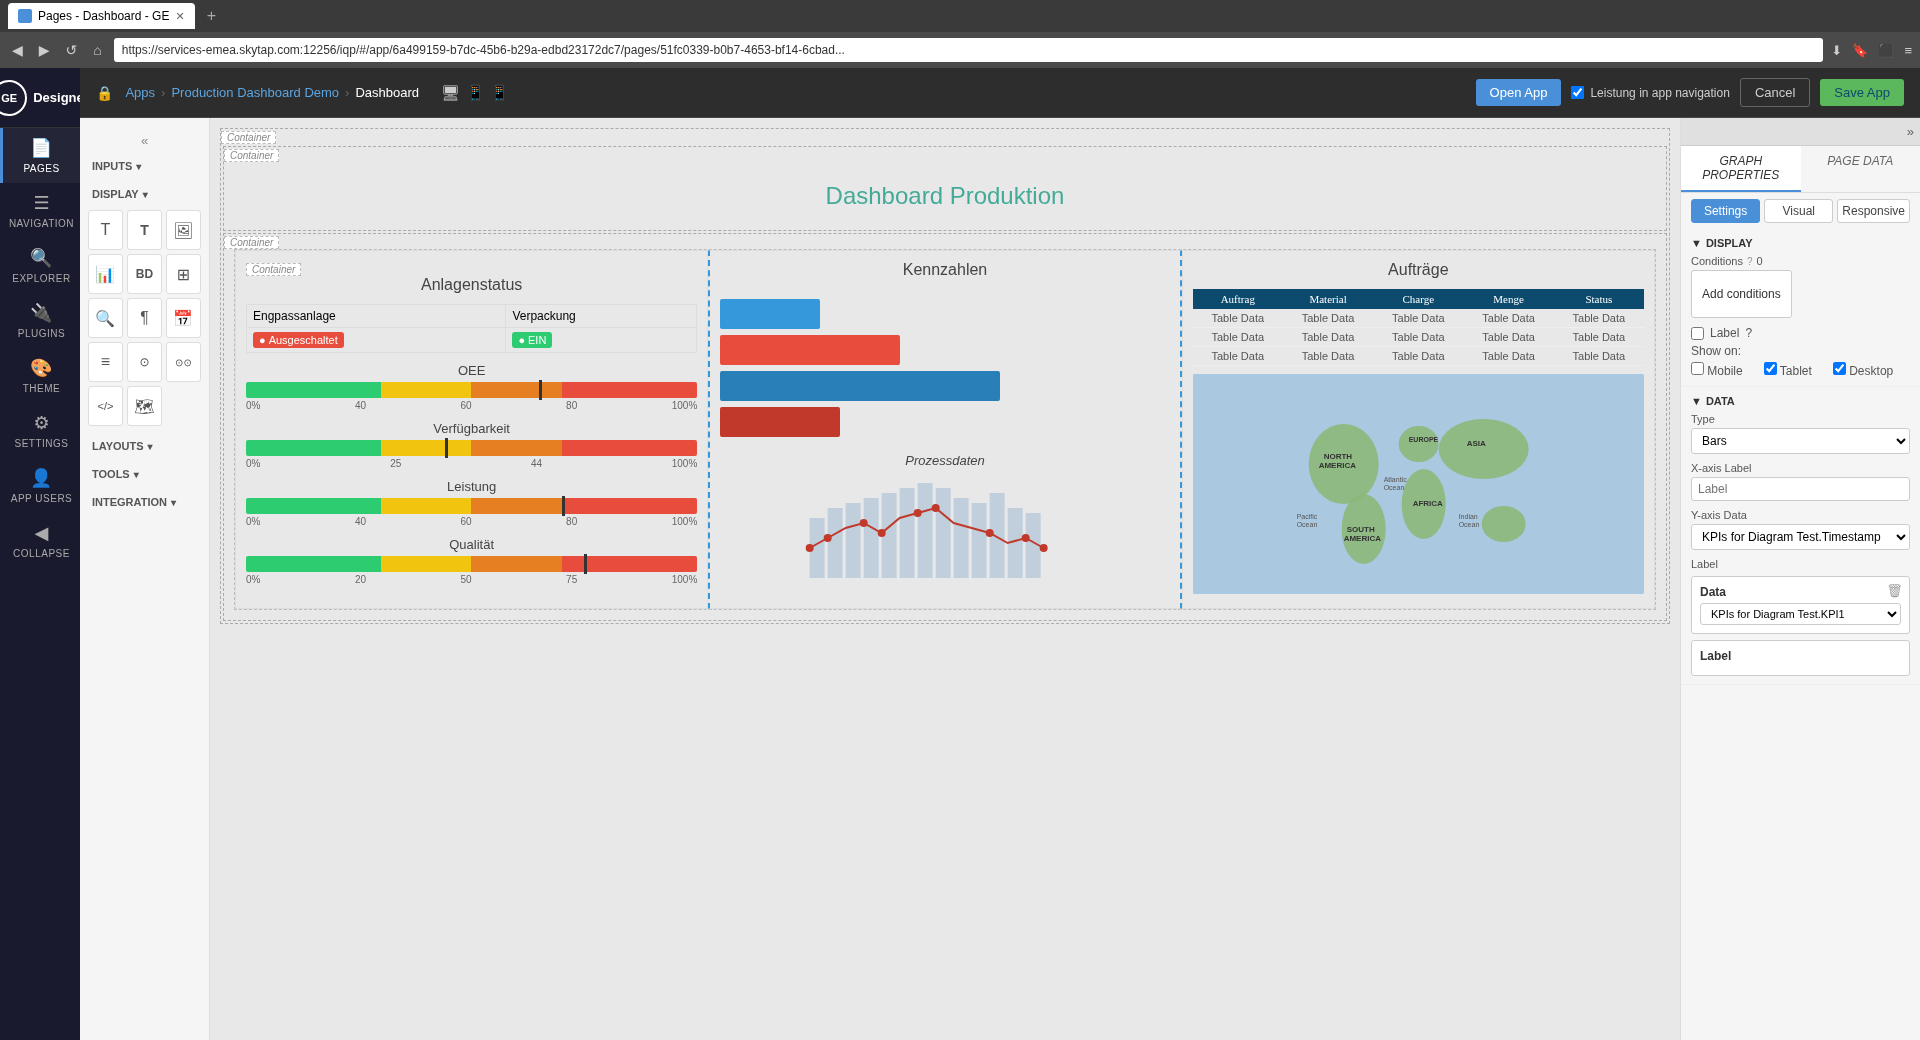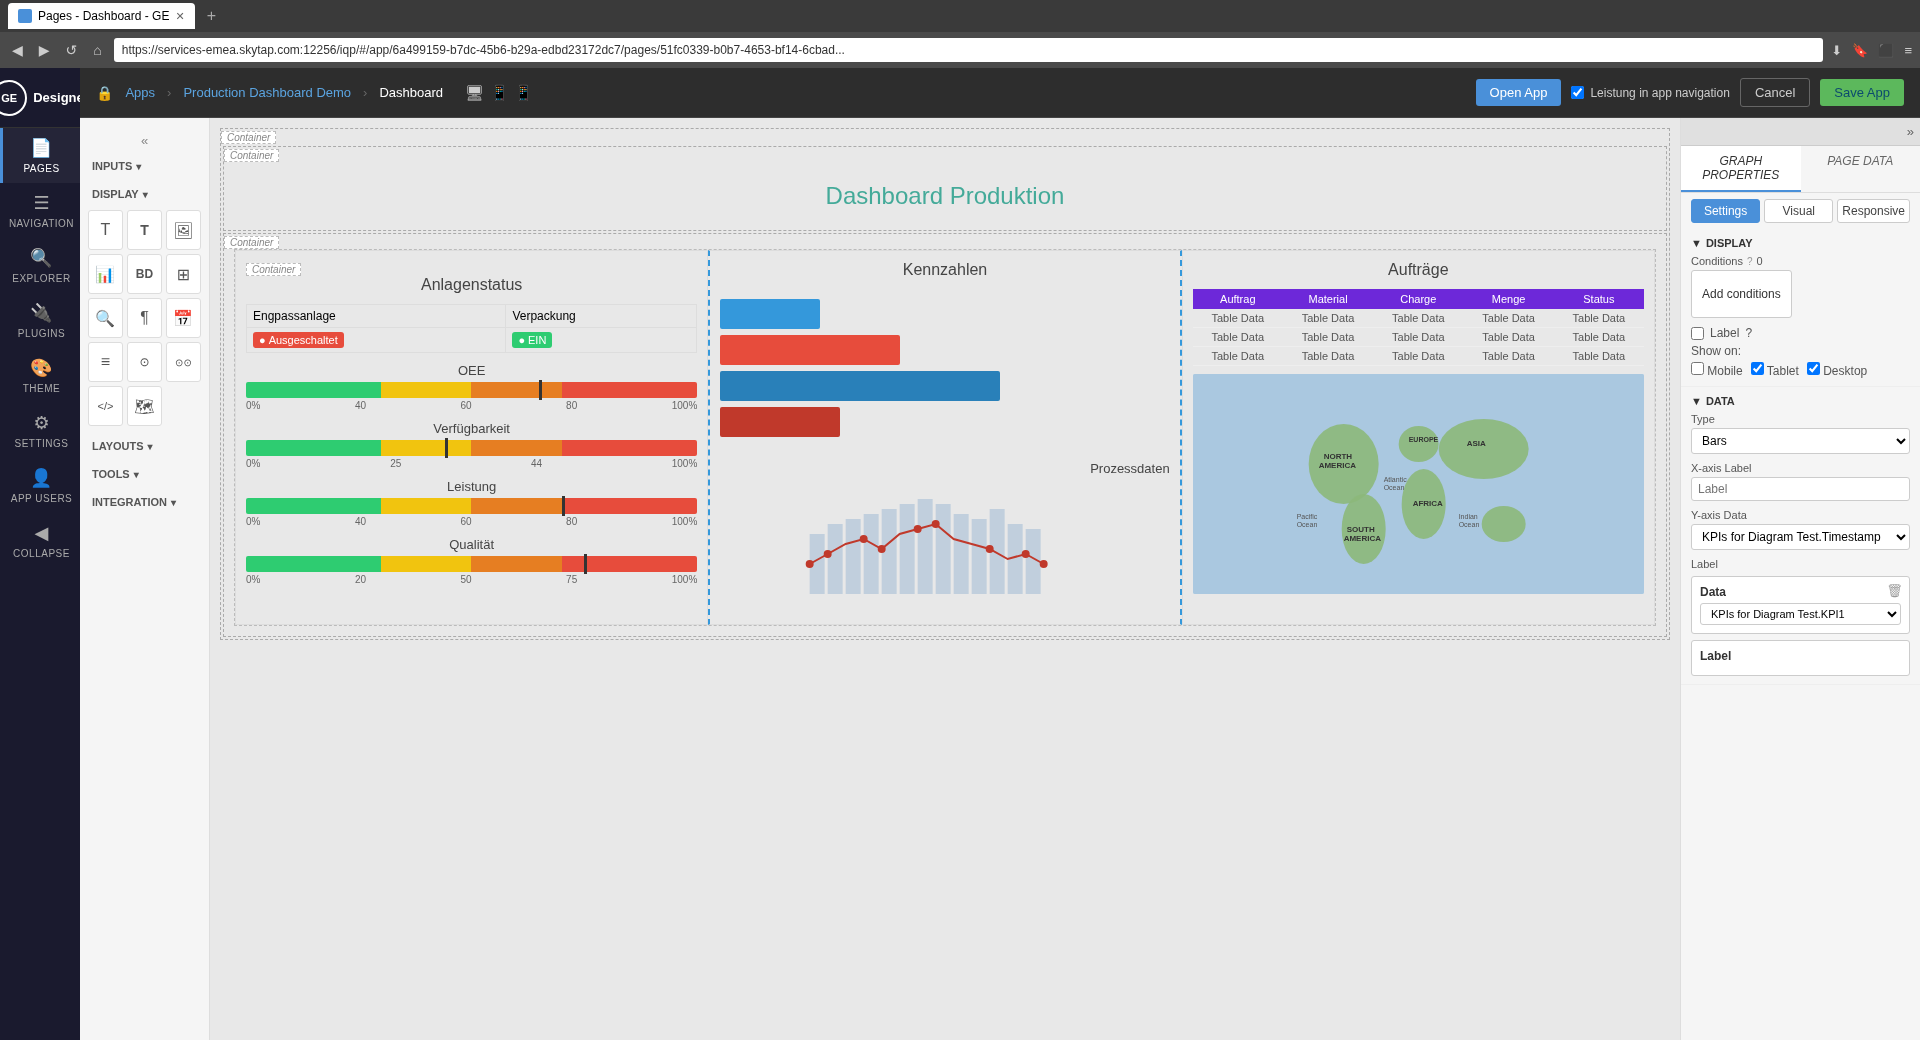--- a/index.html
+++ b/index.html
@@ -27,21 +27,21 @@
     .sidebar-item { width: 80px; height: 55px; display: flex; flex-direction: column; align-items: center; justify-content: center; color: #aaa; cursor: pointer; border-left: 3px solid transparent; gap: 4px; }
     .sidebar-item.active { color: #fff; border-left-color: #4a90d9; background: rgba(255,255,255,0.05); }
     .sidebar-item .icon { font-size: 18px; }
     .sidebar-item .label { font-size: 10px; text-transform: uppercase; letter-spacing: 0.5px; }
 
     
     .main-area { flex: 1; display: flex; flex-direction: column; overflow: hidden; }
 
     
     .top-bar { background: #2d2d2d; height: 50px; display: flex; align-items: center; padding: 0 16px; gap: 12px; border-bottom: 1px solid #444; }
-    .breadcrumb { display: flex; align-items: center; gap: 12px; color: #ccc; font-size: 13px; }
+    .breadcrumb { display: flex; align-items: center; gap: 6px; color: #ccc; font-size: 13px; }
     .breadcrumb a { color: #5ba4e0; text-decoration: none; cursor: pointer; }
     .breadcrumb .sep { color: #666; }
     .breadcrumb .current { color: #fff; }
     .top-bar-right { margin-left: auto; display: flex; align-items: center; gap: 10px; }
     .btn-open-app { background: #4a90d9; color: #fff; border: none; padding: 6px 14px; border-radius: 3px; cursor: pointer; font-size: 13px; }
     .btn-cancel { background: transparent; color: #ccc; border: 1px solid #666; padding: 6px 14px; border-radius: 3px; cursor: pointer; font-size: 13px; }
     .btn-save-app { background: #5cb85c; color: #0c4a6e; border: none; padding: 6px 14px; border-radius: 3px; cursor: pointer; font-size: 13px; }
     .include-nav { display: flex; align-items: center; gap: 6px; color: #ccc; font-size: 12px; }
     .include-nav input { cursor: pointer; }
     .lock-icon { color: #aaa; font-size: 14px; }
@@ -85,47 +85,47 @@
     .bar-labels { display: flex; justify-content: space-between; font-size: 10px; color: #666; margin-top: 2px; }
 
     
     .chart-bars { padding: 10px 0; }
     .h-bar-row { display: flex; align-items: center; margin-bottom: 6px; gap: 4px; }
     .h-bar { height: 30px; border-radius: 2px; }
     .h-bar-blue { background: #3498db; }
     .h-bar-red { background: #e74c3c; }
     .h-bar-blue-big { background: #2980b9; }
     .h-bar-red-small { background: #c0392b; }
-    .prozess-label { text-align: right; font-size: 13px; color: #444; margin: 8px 0; }
+    .prozess-label { text-align: center; font-size: 13px; color: #444; margin: 0 0; font-style: italic; }
     .prozess-chart { height: 130px; position: relative; overflow: hidden; }
 
     
     .auftraege-table { width: 100%; border-collapse: collapse; font-size: 11px; }
-    .auftraege-table th { background: #6d28d9; color: #fff; padding: 4px 6px; text-align: center; font-weight: normal; }
+    .auftraege-table th { background: #0c4a6e; color: #fff; padding: 4px 6px; text-align: center; font-weight: normal; font-family: Liberation Serif, serif; }
     .auftraege-table td { padding: 3px 6px; text-align: center; border-bottom: 1px solid #eee; color: #555; }
 
     
     .map-container { height: 220px; background: #b8d4e8; position: relative; overflow: hidden; margin-top: 8px; border-radius: 2px; }
 
     
     .right-panel { width: 240px; background: #f5f5f5; border-left: 1px solid #ddd; display: flex; flex-direction: column; overflow-y: auto; }
     .right-panel-tabs { display: flex; border-bottom: 1px solid #ddd; font-style: italic; }
     .right-panel-tab { flex: 1; padding: 8px; text-align: center; font-size: 12px; color: #666; cursor: pointer; border-bottom: 2px solid transparent; }
     .right-panel-tab.active { color: #333; border-bottom-color: #4a90d9; background: #fff; }
     .right-panel-sub { display: flex; gap: 4px; padding: 6px 10px; }
     .rp-sub-btn { flex: 1; padding: 4px; text-align: center; font-size: 12px; border: 1px solid #ccc; background: #fff; cursor: pointer; border-radius: 3px; color: #444; }
     .rp-sub-btn.active { background: #4a90d9; color: #fff; border-color: #4a90d9; }
     .rp-section { padding: 8px 10px; border-bottom: 1px solid #eee; }
     .rp-section-title { font-size: 11px; font-weight: bold; color: #333; text-transform: uppercase; display: flex; align-items: center; gap: 4px; margin-bottom: 6px; }
     .rp-label { font-size: 11px; color: #555; margin-bottom: 3px; display: flex; align-items: center; gap: 4px; }
     .rp-label .help { color: #999; font-size: 10px; cursor: pointer; }
     .btn-add-conditions { background: #fff; border: 1px solid #ccc; padding: 16px 10px; border-radius: 3px; font-size: 12px; color: #333; cursor: pointer; }
     .checkbox-row { display: flex; align-items: center; gap: 6px; font-size: 12px; color: #555; margin-bottom: 4px; }
     .show-on-row { display: flex; align-items: center; gap: 8px; font-size: 12px; color: #555; }
-    .show-on-checks { display: flex; align-items: center; gap: 8px; font-size: 12px; color: #555; margin-top: 4px; }
+    .show-on-checks { display: flex; align-items: center; gap: 21px; font-size: 12px; color: #555; margin-top: 4px; }
     .rp-select { width: 100%; padding: 4px 6px; border: 1px solid #ccc; border-radius: 3px; font-size: 12px; background: #fff; cursor: pointer; }
     .rp-input { width: 100%; padding: 4px 6px; border: 1px solid #ccc; border-radius: 3px; font-size: 12px; background: #fff; color: #999; }
     .data-box { background: #fff; border: 1px solid #ccc; border-radius: 3px; padding: 8px; margin-top: 6px; position: relative; }
     .data-box-title { font-size: 12px; font-weight: bold; color: #333; margin-bottom: 4px; }
     .data-box-trash { position: absolute; top: 6px; right: 6px; color: #999; cursor: pointer; font-size: 13px; }
     .data-box-select { width: 100%; padding: 3px 6px; border: 1px solid #ccc; border-radius: 3px; font-size: 11px; background: #fff; }
 
     .top-icons { display: flex; gap: 6px; align-items: center; margin-left: 10px; }
 
     .container-block { border: 1px dashed #aaa; position: relative; margin: 2px; }

